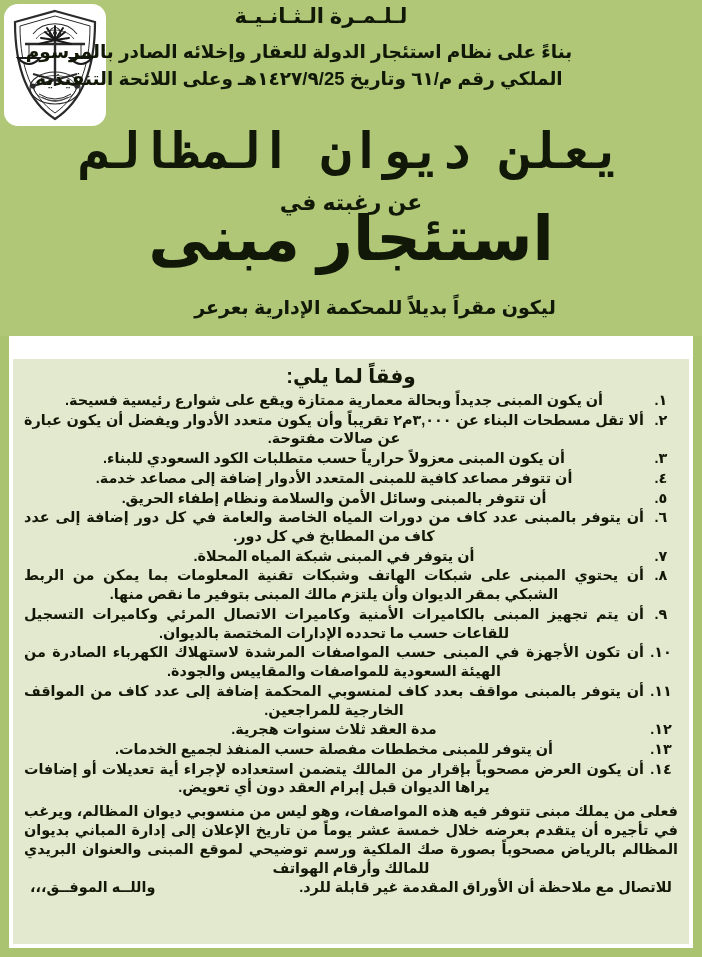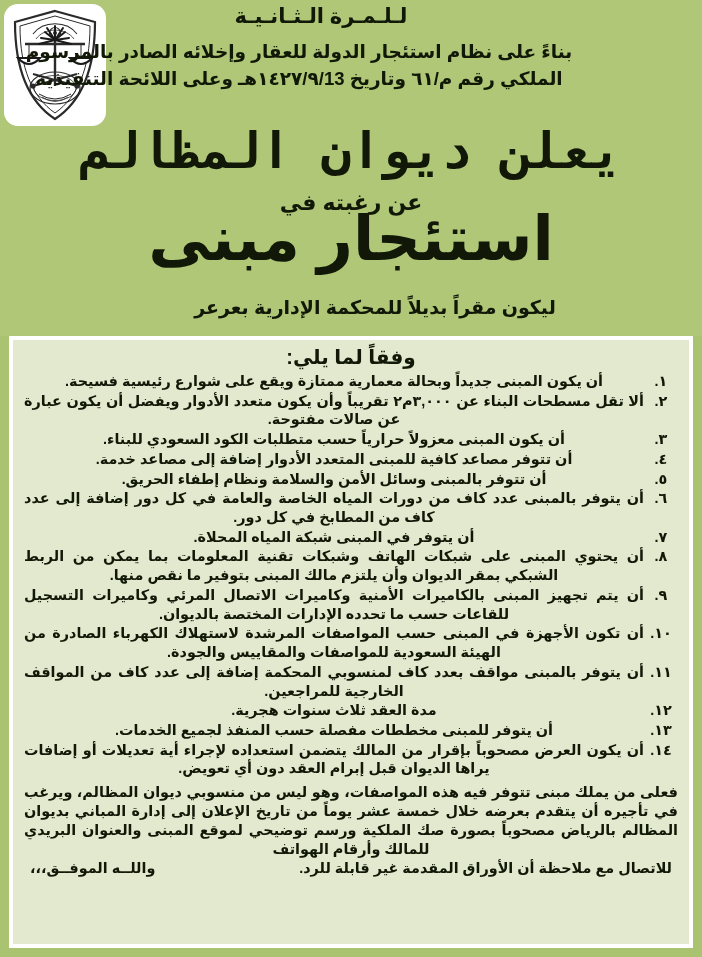--- a/index.html
+++ b/index.html
@@ -83,21 +83,21 @@
     background:#FFFFFF;
     padding:4px;
     box-sizing:border-box;
     display:flex;
   }
   .panel{
     flex:1 1 auto;
     background:#E2E9CE;
     padding:5px 11px 8px 11px;
     box-sizing:border-box;
-    display:flex;flex-direction:column;
+    display:flex;flex-direction:column;margin-top:19px;
   }
 
   .terms-title{
     text-align:center;
     font-size:20px;font-weight:bold;
     margin:0 0 3px 0;
   }
 
   ol.terms{
     list-style:none;
@@ -187,21 +187,21 @@
 
         <ellipse cx="46" cy="80" rx="25" ry="16" fill="none" stroke="#2a2a2a" stroke-width="1.2"></ellipse>
         <ellipse cx="46" cy="80" rx="21" ry="12.5" fill="none" stroke="#2a2a2a" stroke-width="0.8"></ellipse>
         <path d="M30 86 Q46 96 62 86" fill="none" stroke="#2a2a2a" stroke-width="1"></path>
         <path d="M33 89 Q46 98 59 89" fill="none" stroke="#2a2a2a" stroke-width="0.8"></path>
       </svg>
     </div>
 
     <div class="hdr-line1">لـلـمـرة الـثـانـيـة</div>
 
-    <div class="hdr-body">بناءً على نظام استئجار الدولة للعقار وإخلائه الصادر بالمرسوم الملكي رقم م/٦١ وتاريخ ١٤٢٧/٩/13هـ وعلى اللائحة التنفيذية</div>
+    <div class="hdr-body">بناءً على نظام استئجار الدولة للعقار وإخلائه الصادر بالمرسوم الملكي رقم م/٦١ وتاريخ ١٤٢٧/٩/25هـ وعلى اللائحة التنفيذية</div>
 
     <div class="h-main">يعلن ديوان المظالم</div>
 
     <div class="h-small">عن رغبته في</div>
 
     <div class="h-main2">استئجار مبنى</div>
 
     <div class="h-sub">ليكون مقراً بديلاً للمحكمة الإدارية بعرعر</div>
   </div>
 

